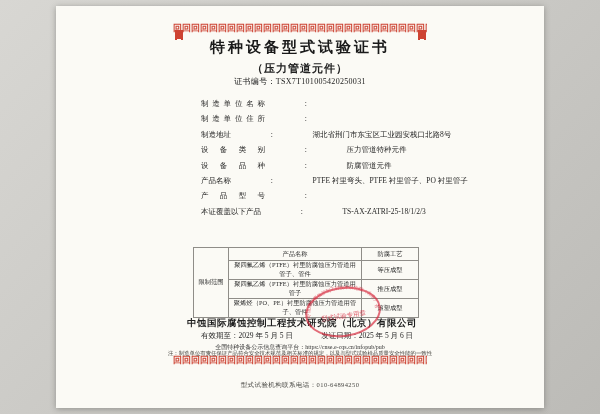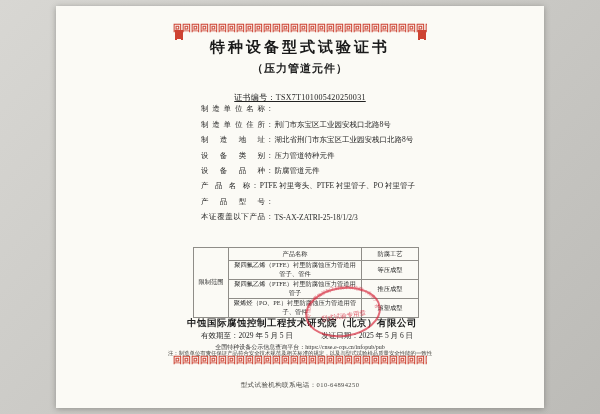--- a/index.html
+++ b/index.html
@@ -8,23 +8,23 @@
   .page{position:absolute;left:56px;top:6px;width:488px;height:402px;background:#fbfaf5;box-shadow:0 1px 6px rgba(60,60,55,.4);}
   .ornament{position:absolute;color:#cd4434;font-weight:bold;overflow:hidden;white-space:nowrap;font-size:9px;line-height:11px;letter-spacing:0;}
   .b-top{left:173px;top:23px;width:254px;height:11px;}
   .b-bottom{left:173px;top:355px;width:254px;height:11px;}
   .b-left,.b-right{writing-mode:vertical-rl;text-orientation:upright;width:11px;height:343px;top:23px;}
   .b-left{left:173px;}
   .b-right{left:416px;}
   .abs{position:absolute;}
   .title{top:38px;left:173px;width:254px;text-align:center;font-size:15px;font-weight:bold;letter-spacing:3px;color:#1a1a1a;font-family:"Liberation Sans","DejaVu Sans",sans-serif;}
   .subtitle{top:61px;left:173px;width:254px;text-align:center;font-size:11px;font-weight:bold;letter-spacing:1px;color:#222;}
-  .certno{top:92px;left:173px;width:254px;text-align:center;font-size:8px;letter-spacing:.3px;color:#222;text-decoration:underline;}
+  .certno{top:76px;left:173px;width:254px;text-align:center;font-size:8px;letter-spacing:.3px;color:#222;}
   .fields{top:99px;left:201px;width:214px;font-size:7.5px;color:#1f1f1f;}
-  .field-row{height:15.4px;display:flex;align-items:flex-end;white-space:nowrap;}
+  .field-row{height:15.4px;display:flex;align-items:flex-start;white-space:nowrap;gap:36px;}
   .f-label{display:inline-block;width:64px;text-align:justify;text-align-last:justify;}
   .f-colon{margin:0 1px;}
   .statement{top:223px;left:192px;width:224px;font-size:7.5px;line-height:1.6;text-indent:2em;color:#1f1f1f;}
   .ctable{position:absolute;top:247px;left:193px;border-collapse:collapse;font-size:6.3px;color:#2b2b2b;background:transparent;}
   .ctable td,.ctable th{border:1px solid #8f8d88;padding:0 2px;text-align:center;font-weight:normal;}
   .ctable th{height:12px;}
   .ctable td.cell{height:16px;}
   .ctable td.scope{width:30px;}
   .ctable .c-name{width:128px;}
   .ctable .c-proc{width:52px;}
@@ -51,21 +51,20 @@
   <div class="abs certno">证书编号：TSX7T101005420250031</div>
 
   <div class="abs fields">
     <div class="field-row">
       <span class="f-label">制造单位名称</span>
         <span class="f-colon">：</span>
     </div>
     <div class="field-row">
       <span class="f-label">制造单位住所</span>
         <span class="f-colon">：</span>
-        <span>荆门市东宝区工业园安栈口北路8号</span>
     </div>
     <div class="field-row">
       <span class="f-label">制造地址</span>
         <span class="f-colon">：</span>
         <span>湖北省荆门市东宝区工业园安栈口北路8号</span>
     </div>
     <div class="field-row">
       <span class="f-label">设备类别</span>
         <span class="f-colon">：</span>
         <span>压力管道特种元件</span>

